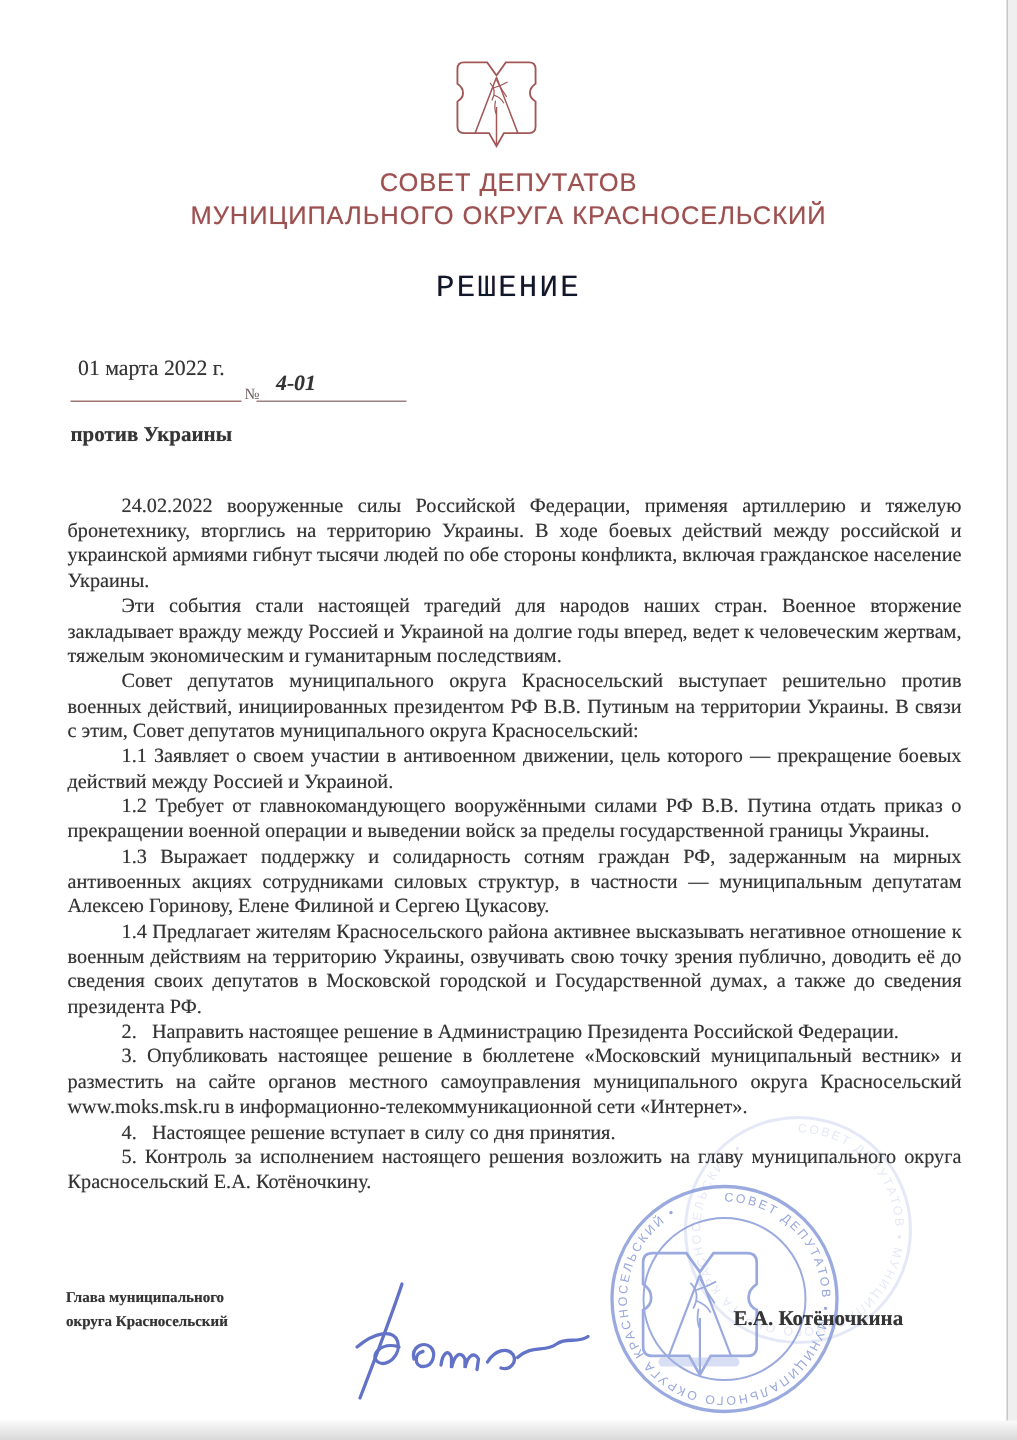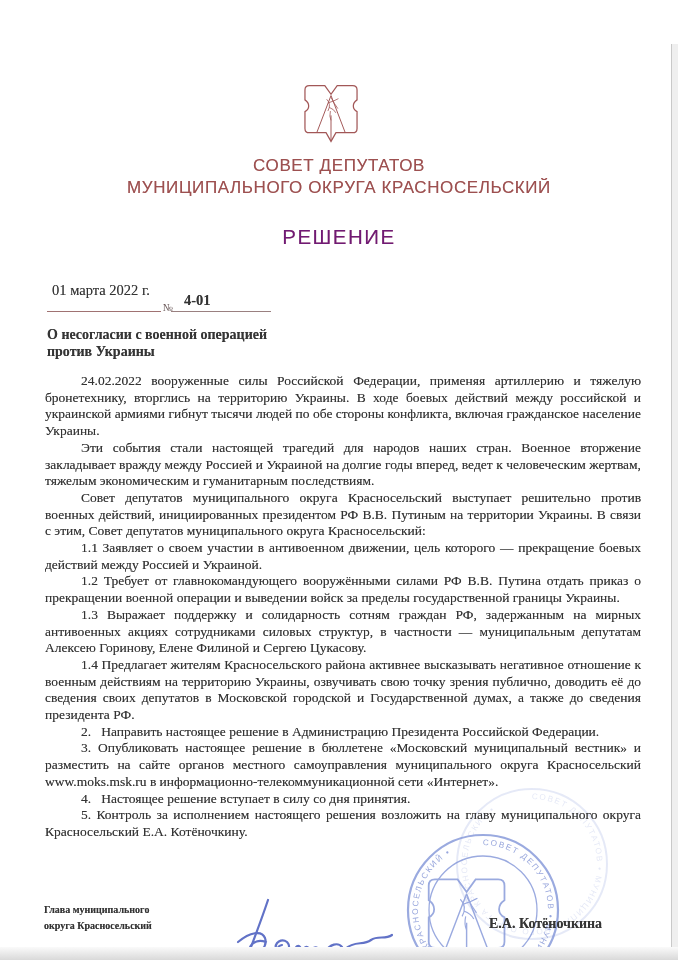--- a/index.html
+++ b/index.html
@@ -3,47 +3,47 @@
 <meta charset="utf-8">
 <title>Scanned decision document</title>
 <style>
   html,body{margin:0;padding:0;}
   body{
     width:678px;height:960px;position:relative;overflow:hidden;
     background:#ffffff;
     font-family:"Liberation Serif", serif;
     color:#343434;
   }
-  .page{position:absolute;inset:0;margin-top:44px;}
+  .page{position:absolute;inset:0;}
 
   
   .scan-right{position:absolute;top:0;right:0;width:6px;height:100%;
     background:#efefef;border-left:1px solid #c9c9c9;z-index:5;}
   .scan-bottom{position:absolute;left:0;bottom:0;width:100%;height:13px;
     background:linear-gradient(to bottom,#fafafa,#d9d9d9);z-index:5;}
 
   
   .emblem{position:absolute;left:300px;top:36px;color:#a25757;z-index:2;}
   .org-line{position:absolute;left:0;width:100%;text-align:center;
     font-family:"Liberation Sans", sans-serif;color:#9d5050;
     font-size:17px;letter-spacing:.6px;z-index:2;
     text-shadow:0 0 .6px rgba(157,80,80,.55);}
   .org-line.l1{top:112px;}
   .org-line.l2{top:134px;}
   .doctype{position:absolute;left:0;top:181px;width:100%;text-align:center;
-    font-family:Liberation Sans, sans-serif;color:#701a75;
+    font-family:Liberation Mono, monospace;color:#0f172a;
     font-size:20.5px;letter-spacing:1.5px;z-index:2;
     text-shadow:0 0 .6px rgba(155,74,74,.5);}
 
   
   .doc-date{position:absolute;left:52px;top:238px;font-size:14.5px;z-index:2;
     text-shadow:0 0 .5px rgba(50,50,50,.5);}
   .no-label{position:absolute;left:163px;top:258px;font-size:10.5px;color:#6d5c5c;z-index:2;}
   .doc-number{position:absolute;left:184px;top:248px;font-size:14.5px;font-weight:bold;z-index:2;
-    text-shadow:0 0 .5px rgba(50,50,50,.5);}
+    text-shadow:0 0 .5px rgba(50,50,50,.5);font-style:italic;}
   .rule{position:absolute;height:1px;background:#a07272;z-index:2;}
   .rule.r1{left:47px;top:267px;width:114px;}
   .rule.r2{left:171px;top:267px;width:100px;background:#9a8080;}
 
   
   .subject{position:absolute;left:47px;top:283px;width:420px;
     font-size:14px;line-height:16.5px;font-weight:bold;z-index:2;
     text-shadow:0 0 .5px rgba(50,50,50,.55);}
 
   
@@ -85,21 +85,20 @@
   <div class="org-line l2">МУНИЦИПАЛЬНОГО ОКРУГА КРАСНОСЕЛЬСКИЙ</div>
   <div class="doctype">РЕШЕНИЕ</div>
 
   <div class="doc-date">01 марта 2022 г.</div>
   <div class="no-label">№</div>
   <div class="doc-number">4-01</div>
   <div class="rule r1"></div>
   <div class="rule r2"></div>
 
   <div class="subject">
-    <div>О несогласии с военной операцией</div>
     <div>против Украины</div>
   </div>
 
   <svg class="stamp-faint" width="160" height="160" viewBox="0 0 160 160">
     <circle cx="80" cy="80" r="75" fill="none" stroke="#8295d8" stroke-width="2"></circle>
     <defs>
         <path id="ringpath2" d="M80,15 A65,65 0 1,1 79.99,15"></path>
       </defs>
     <text font-size="8.2" fill="#7e90d4" letter-spacing="1.5" font-family="Liberation Sans, sans-serif">
       <textPath href="#ringpath2">СОВЕТ ДЕПУТАТОВ • МУНИЦИПАЛЬНОГО ОКРУГА КРАСНОСЕЛЬСКИЙ •</textPath>

